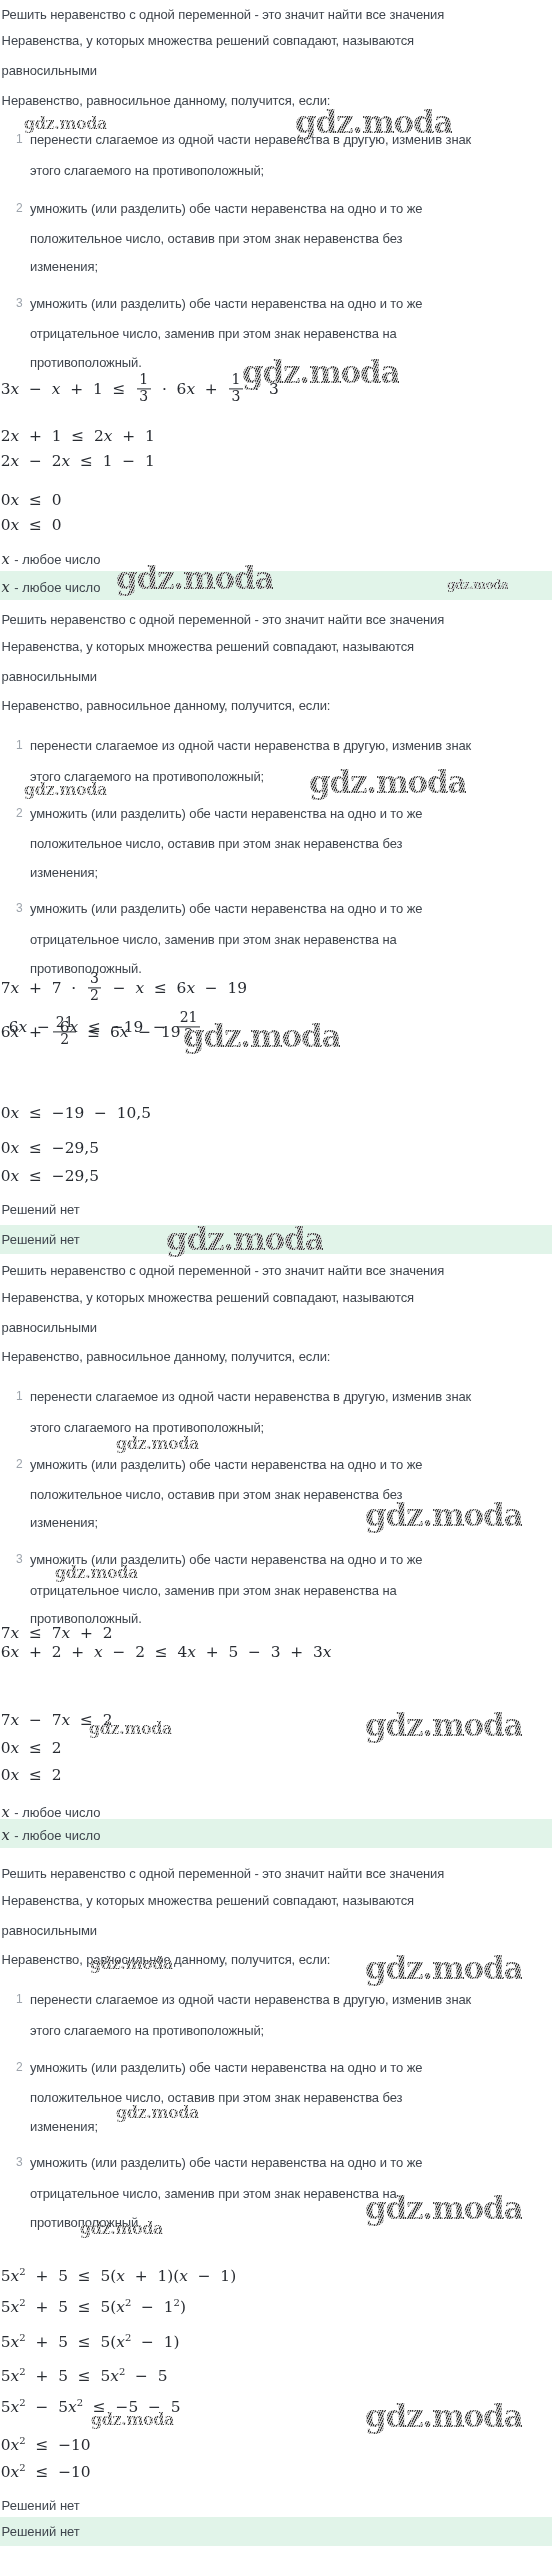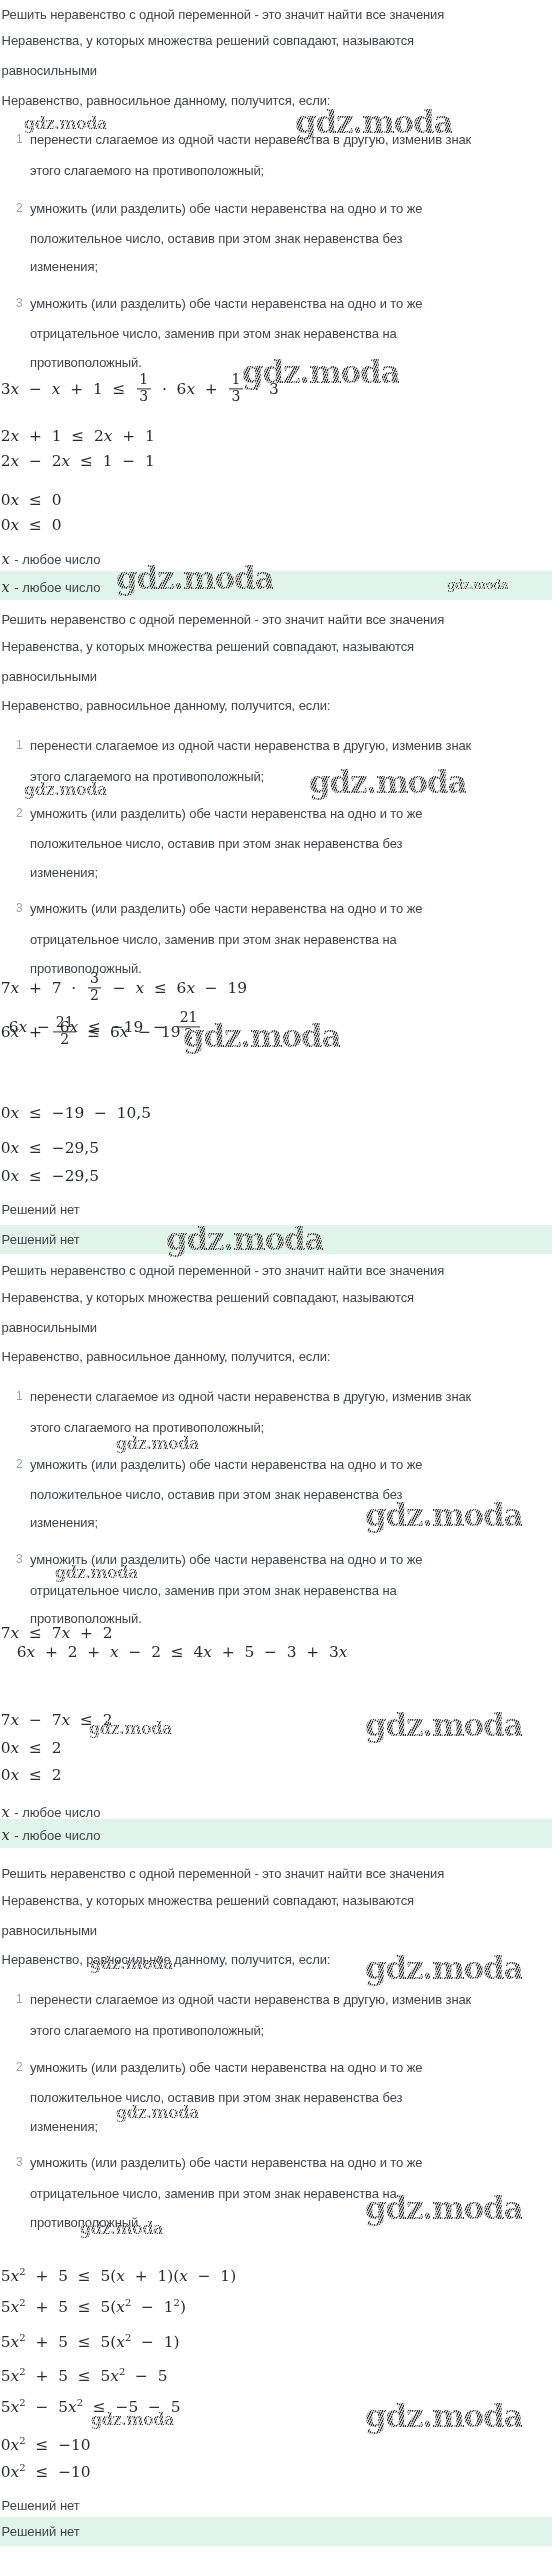--- a/index.html
+++ b/index.html
@@ -104,21 +104,21 @@
     <div class="tl rule-line" style="top: 1389px; left: 30px;">перенести слагаемое из одной части неравенства в другую, изменив знак</div>
     <div class="tl rule-line" style="top: 1420px; left: 30px;">этого слагаемого на противоположный;</div>
     <div class="rule-num" style="top: 1457px;">2</div>
     <div class="tl rule-line" style="top: 1457px; left: 30px;">умножить (или разделить) обе части неравенства на одно и то же</div>
     <div class="tl rule-line" style="top: 1487px; left: 30px;">положительное число, оставив при этом знак неравенства без</div>
     <div class="tl rule-line" style="top: 1515px; left: 30px;">изменения;</div>
     <div class="rule-num" style="top: 1552px;">3</div>
     <div class="tl rule-line" style="top: 1552px; left: 30px;">умножить (или разделить) обе части неравенства на одно и то же</div>
     <div class="tl rule-line" style="top: 1583px; left: 30px;">отрицательное число, заменив при этом знак неравенства на</div>
     <div class="tl rule-line" style="top: 1611px; left: 30px;">противоположный.</div>
-    <div class="eq" style="top: 1643px; margin-left: 16px;">6<i>x</i> + 2 + <i>x</i> − 2 ≤ 4<i>x</i> + 5 − 3 + 3<i>x</i></div>
+    <div class="eq" style="top: 1643px;">6<i>x</i> + 2 + <i>x</i> − 2 ≤ 4<i>x</i> + 5 − 3 + 3<i>x</i></div>
     <div class="eq" style="top: 1624px;">7<i>x</i> ≤ 7<i>x</i> + 2</div>
     <div class="eq" style="top: 1711px;">7<i>x</i> − 7<i>x</i> ≤ 2</div>
     <div class="eq" style="top: 1739px;">0<i>x</i> ≤ 2</div>
     <div class="eq" style="top: 1766px;">0<i>x</i> ≤ 2</div>
     <div class="ans" style="top: 1803px;"><span class="ax">x</span> - любое число</div>
     <div class="band" style="top: 1819px; left: 0px;"></div>
     <div class="ans" style="top: 1826px;"><span class="ax">x</span> - любое число</div>
     <div class="tl" style="top: 1866px;">Решить неравенство с одной переменной - это значит найти все значения</div>
     <div class="tl" style="top: 1893px;">Неравенства, у которых множества решений совпадают, называются</div>
     <div class="tl" style="top: 1923px;">равносильными</div>

